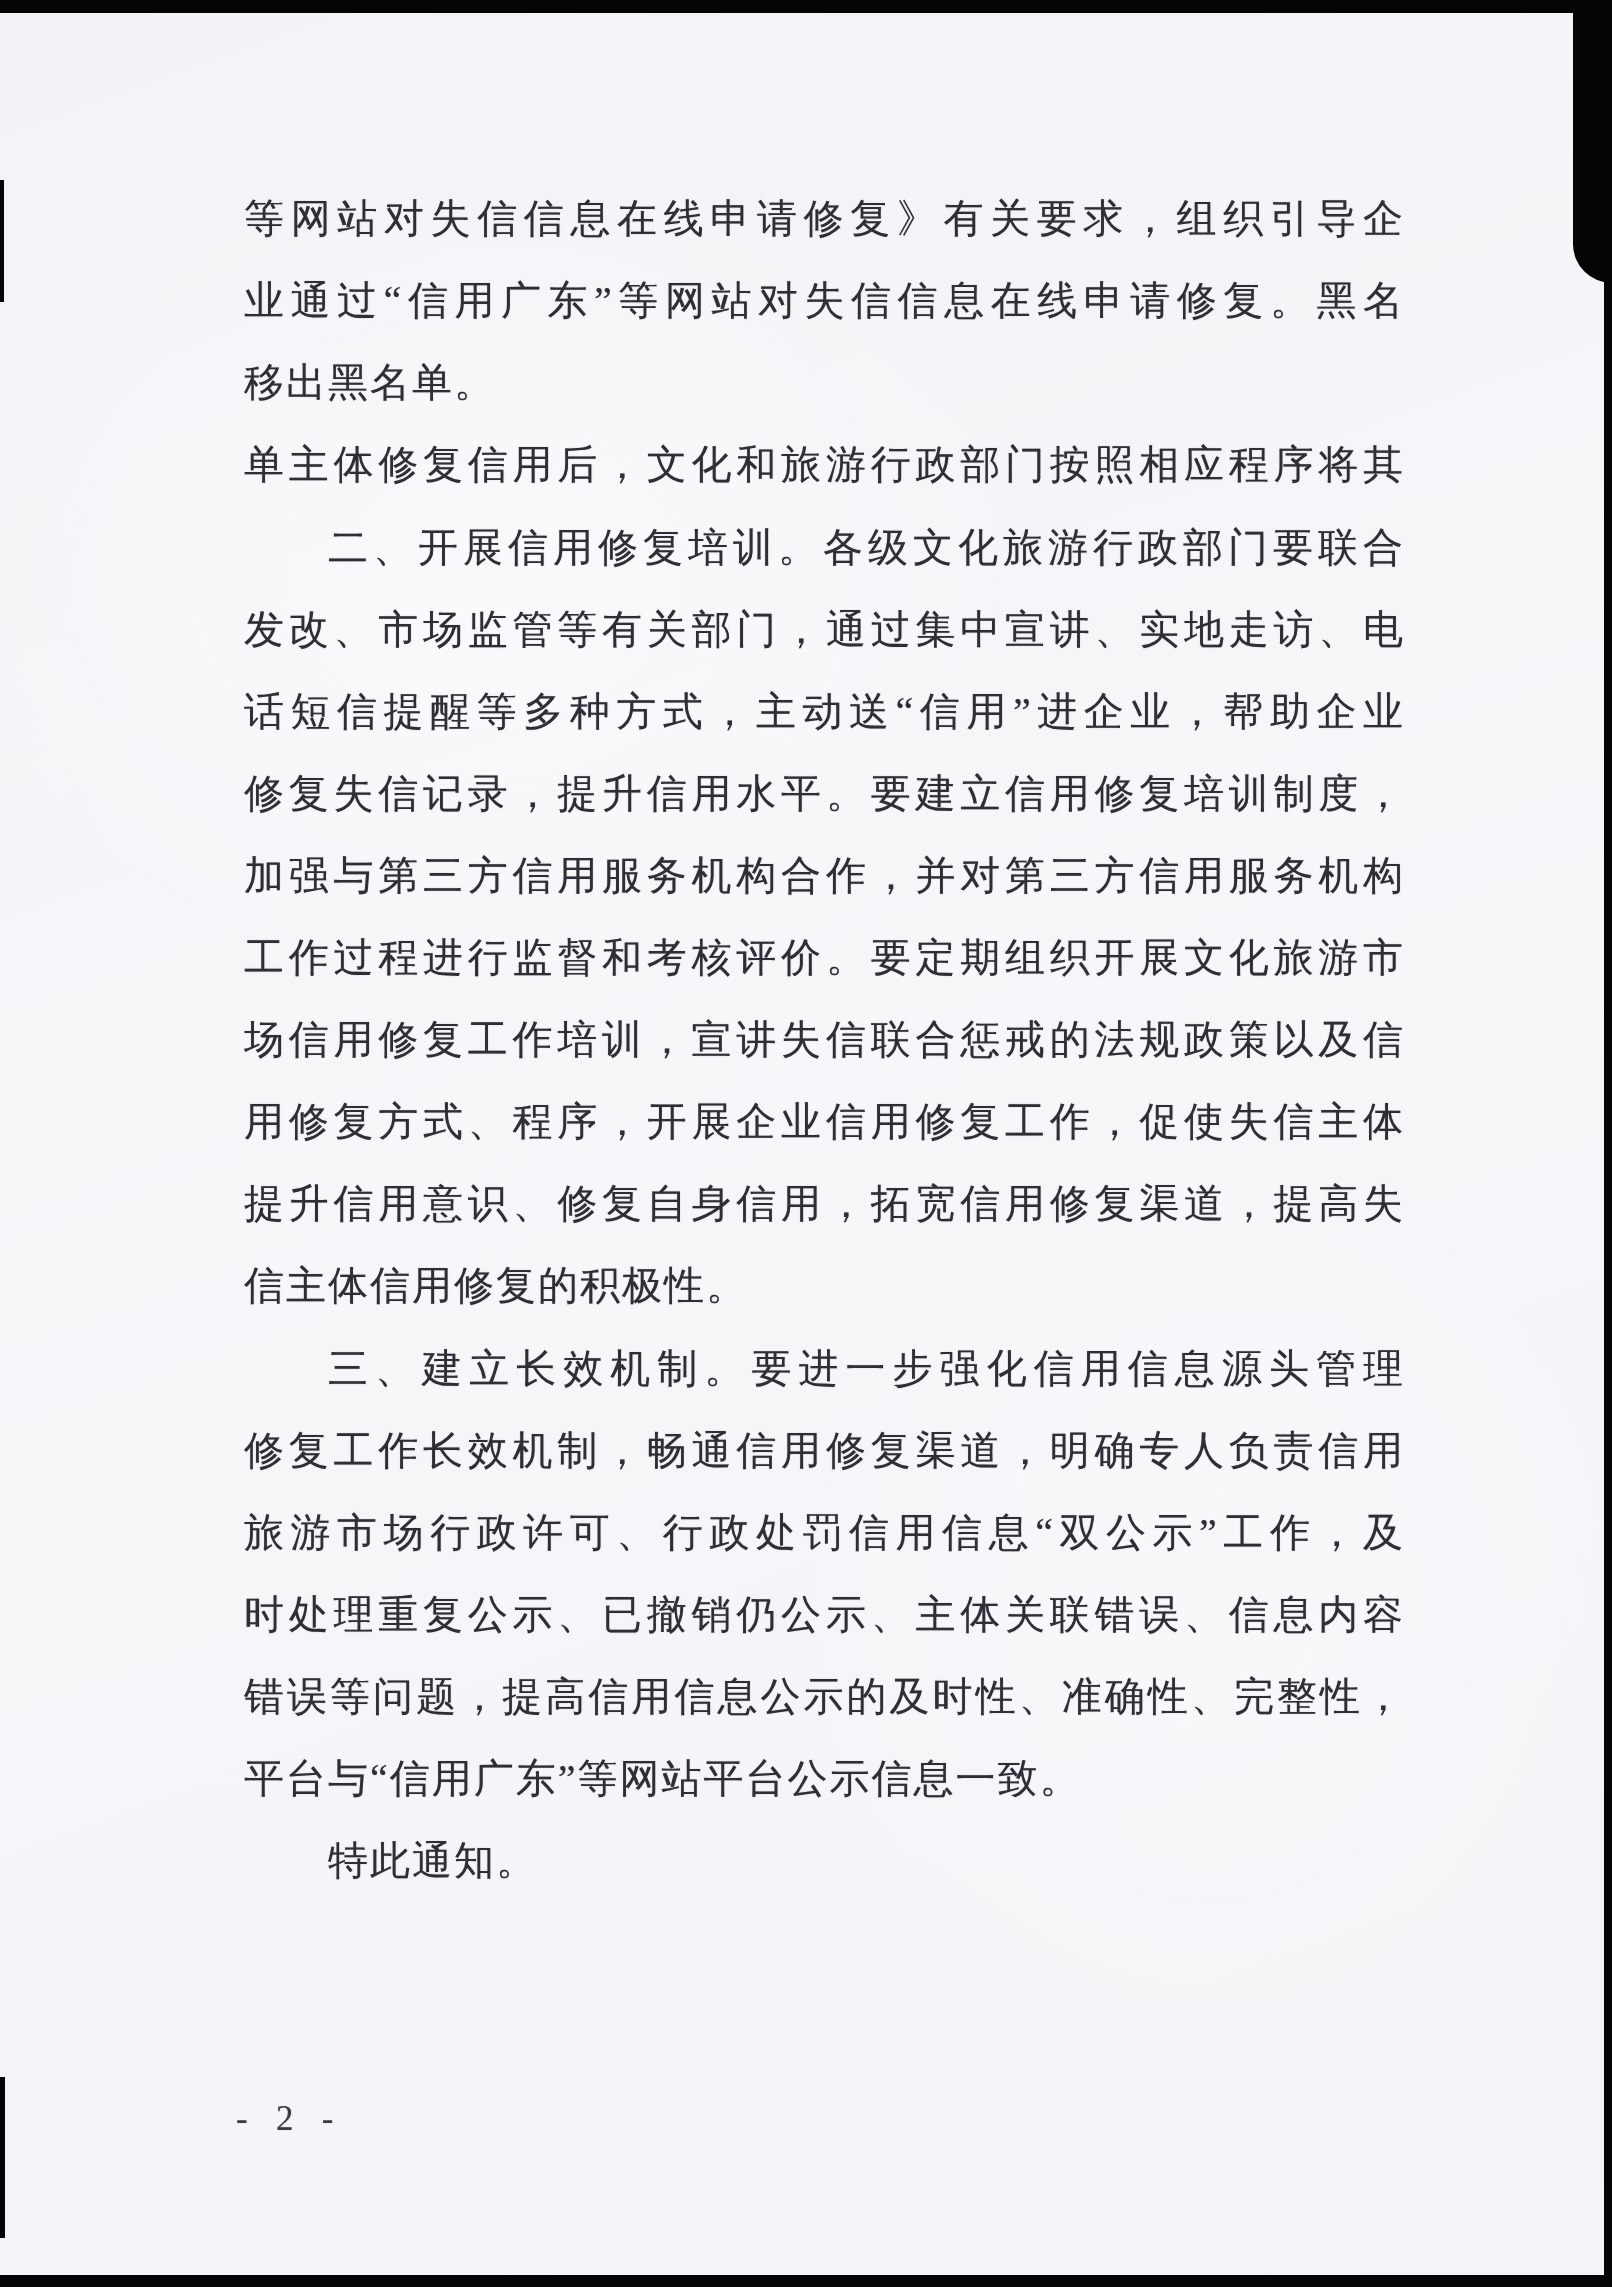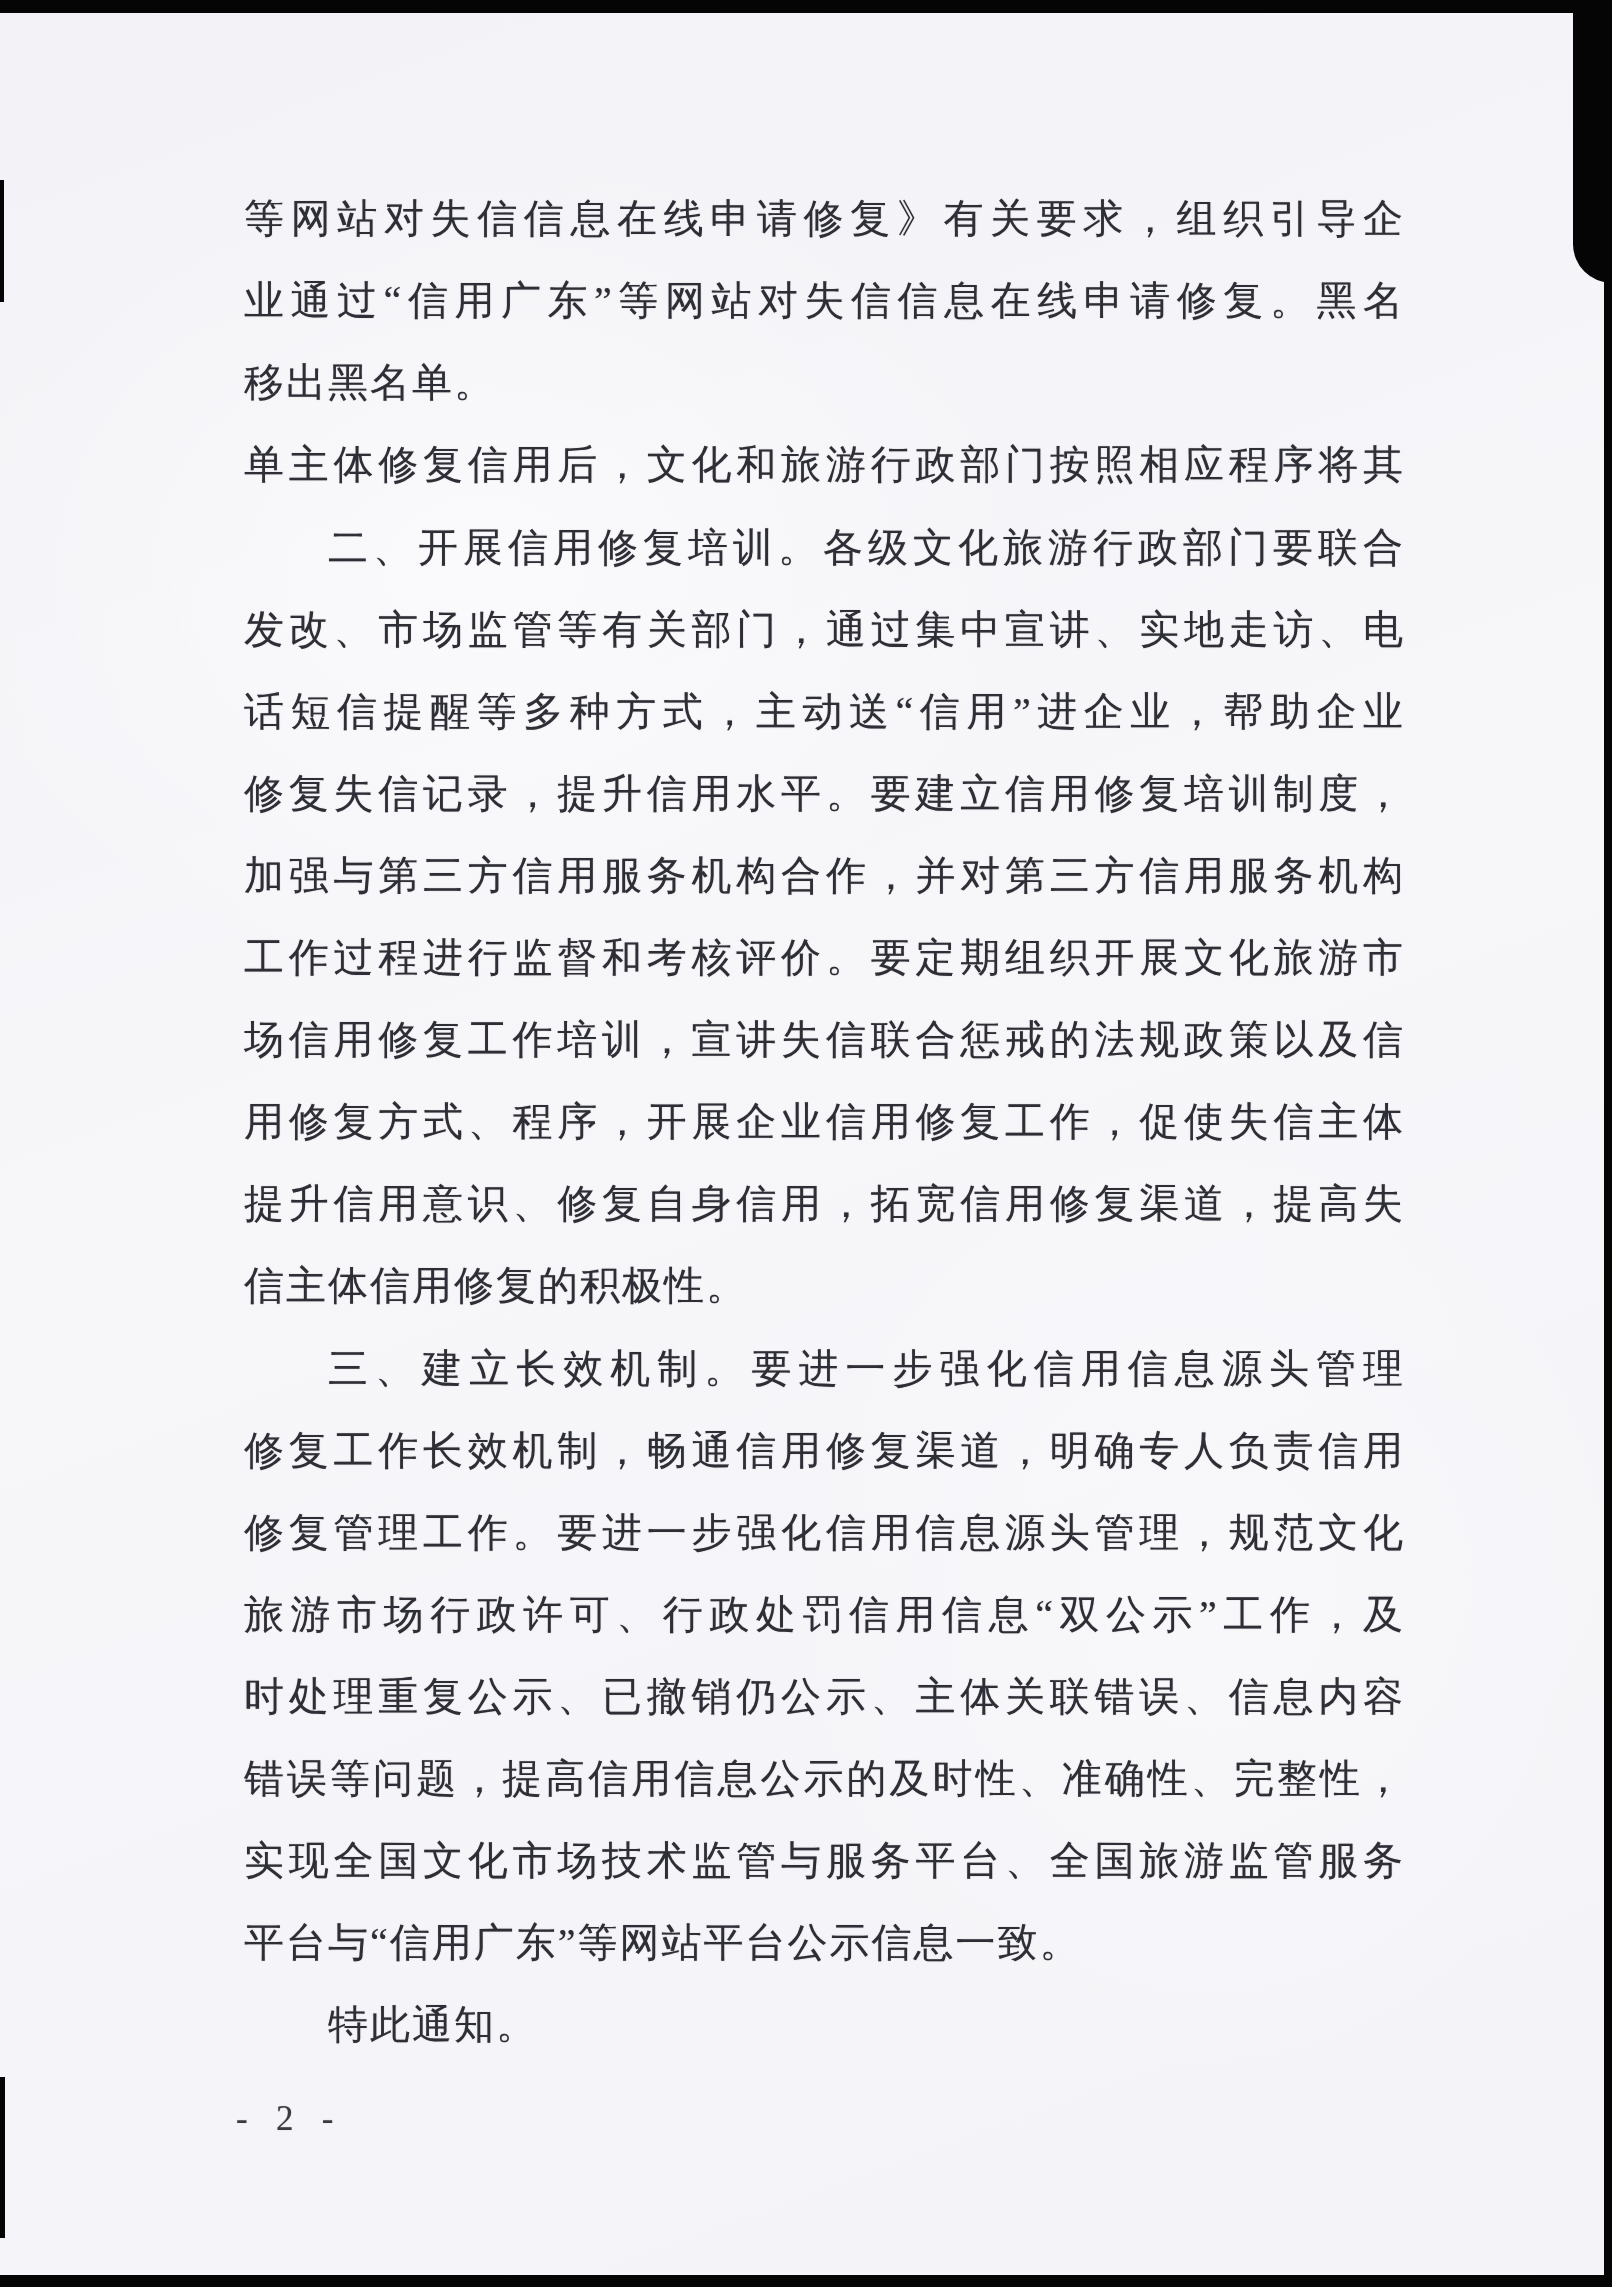--- a/index.html
+++ b/index.html
@@ -91,24 +91,22 @@
       <div class="line"><span>话短信提醒等多种方式，主动送“信用”进企业，帮助企业</span></div>
       <div class="line"><span>修复失信记录，提升信用水平。要建立信用修复培训制度，</span></div>
       <div class="line"><span>加强与第三方信用服务机构合作，并对第三方信用服务机构</span></div>
       <div class="line"><span>工作过程进行监督和考核评价。要定期组织开展文化旅游市</span></div>
       <div class="line"><span>场信用修复工作培训，宣讲失信联合惩戒的法规政策以及信</span></div>
       <div class="line"><span>用修复方式、程序，开展企业信用修复工作，促使失信主体</span></div>
       <div class="line"><span>提升信用意识、修复自身信用，拓宽信用修复渠道，提高失</span></div>
       <div class="line last"><span>信主体信用修复的积极性。</span></div>
       <div class="line indent"><span class="hd">三、建立长效机制。</span><span>要进一步强化信用信息源头管理</span></div>
       <div class="line"><span>修复工作长效机制，畅通信用修复渠道，明确专人负责信用</span></div>
-      <div class="line"><span>修复管理工作。要进一步强化信用信息源头管理，规范文化</span></div>
       <div class="line"><span>旅游市场行政许可、行政处罚信用信息“双公示”工作，及</span></div>
       <div class="line"><span>时处理重复公示、已撤销仍公示、主体关联错误、信息内容</span></div>
       <div class="line"><span>错误等问题，提高信用信息公示的及时性、准确性、完整性，</span></div>
-      <div class="line"><span>实现全国文化市场技术监管与服务平台、全国旅游监管服务</span></div>
       <div class="line last"><span>平台与“信用广东”等网站平台公示信息一致。</span></div>
       <div class="line indent last"><span>特此通知。</span></div>
     </div>
 
   <div class="page-number">- 2 -</div>
 </div>
 
 
 </body></html>

